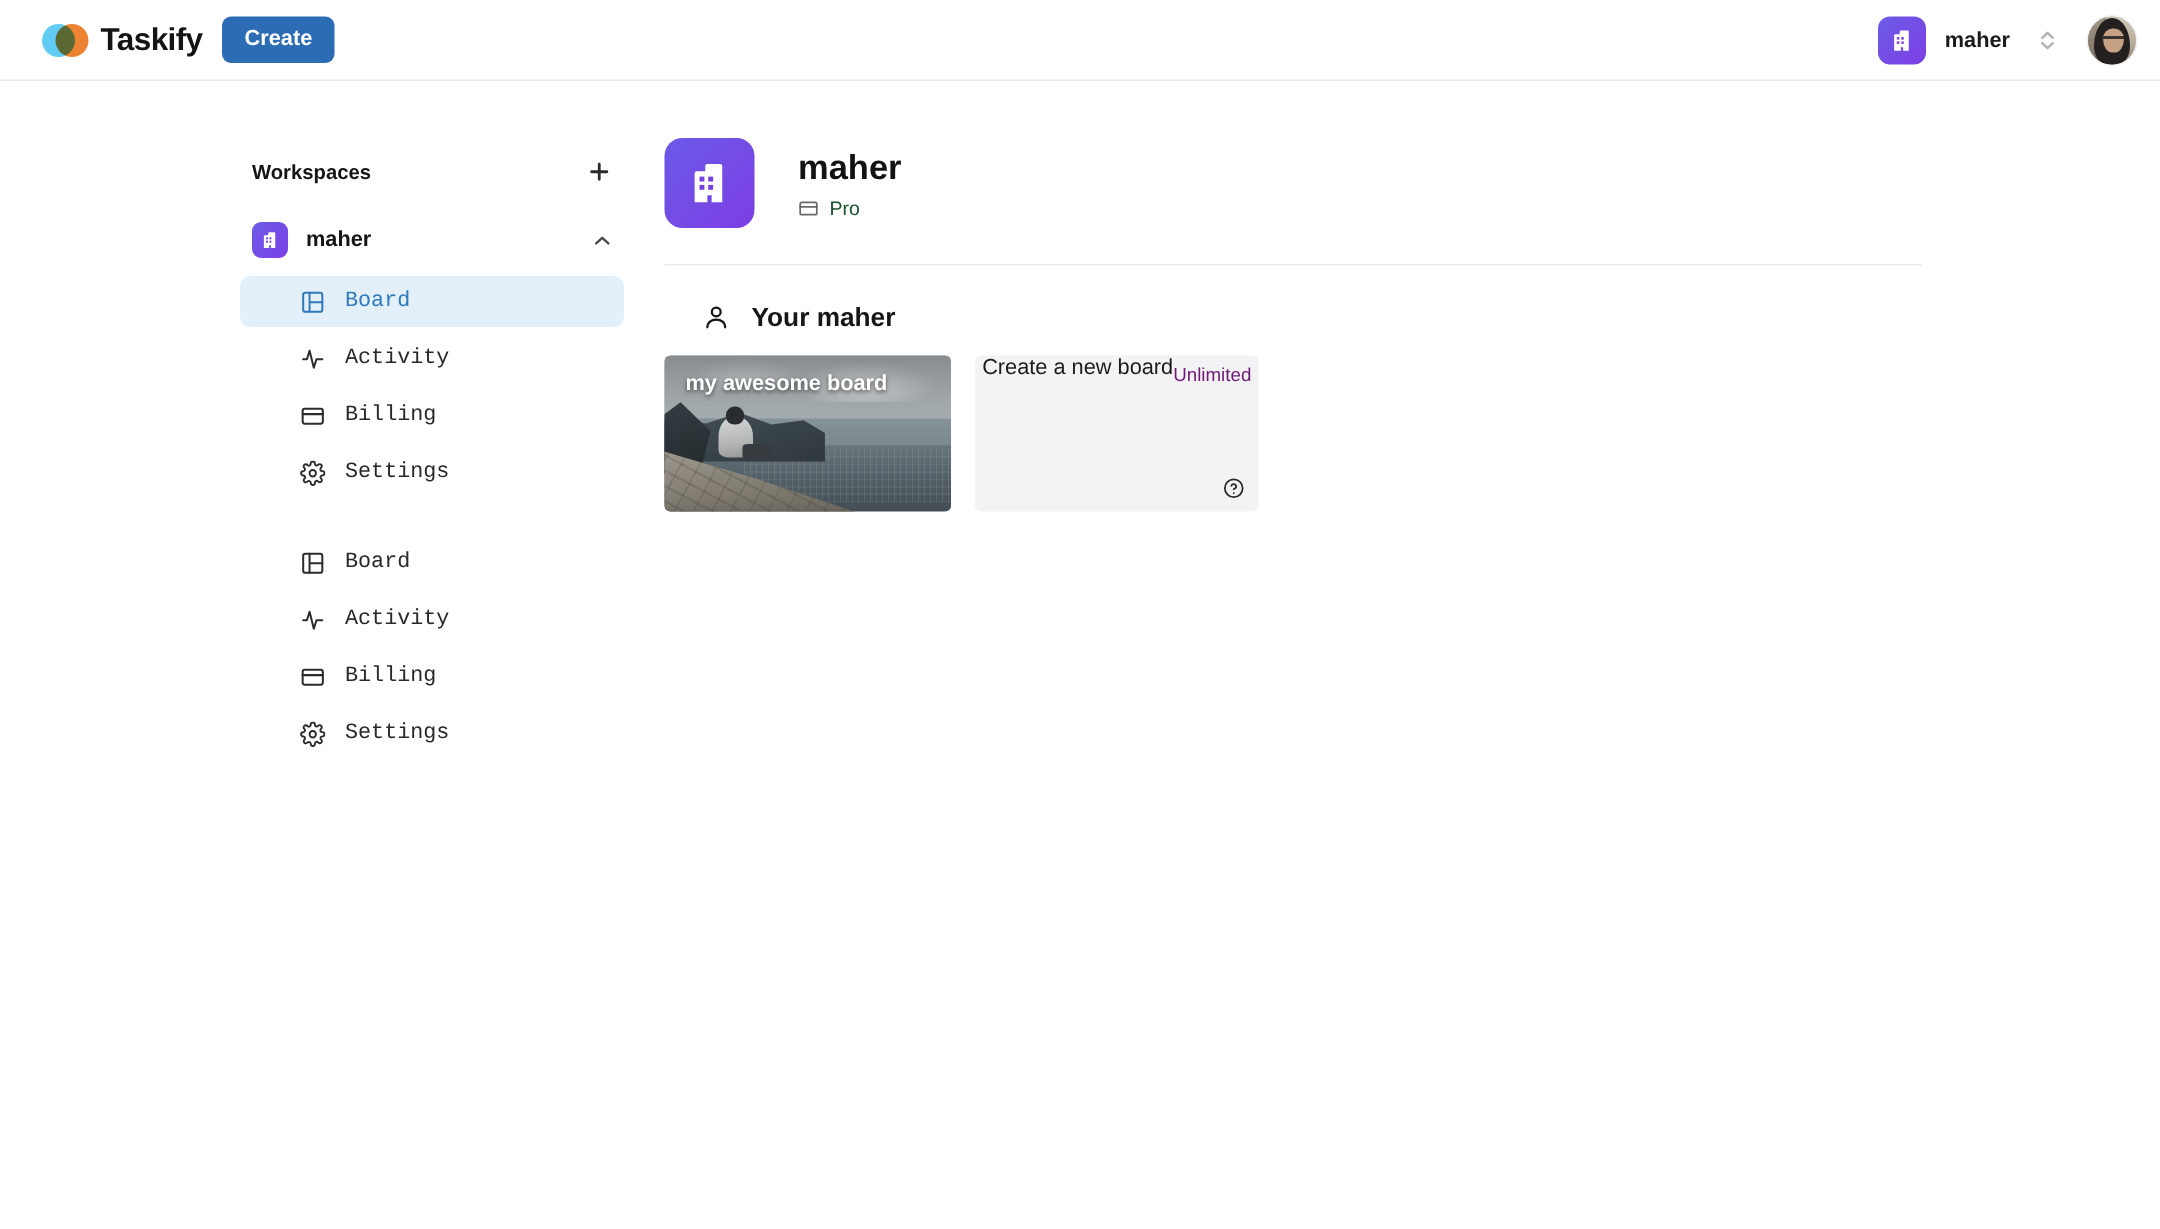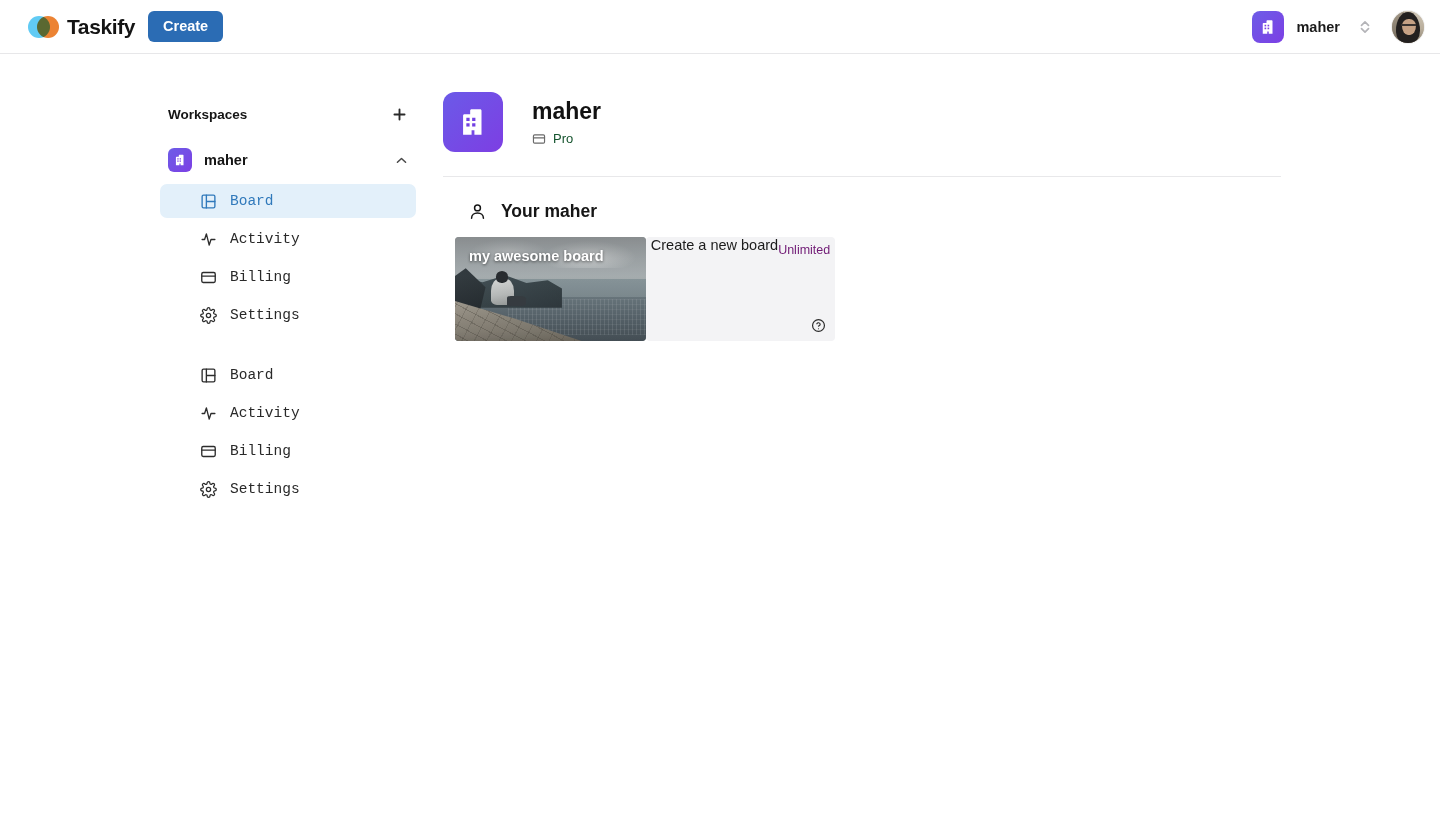--- a/index.html
+++ b/index.html
@@ -103,21 +103,21 @@
   }
   .org-header-title{ font-size:23px; font-weight:700; color:#121212; line-height:1.2; }
   .org-header-sub{ display:flex; align-items:center; gap:7px; margin-top:6px; }
   .org-header-sub span{ font-size:13px; color:#14532d; }
   .divider{ height:1px; background:#e8e8ea; width:838px; }
   .boards-head{
     display:flex; align-items:center; gap:14px;
     margin-top:24px; margin-left:25px; margin-bottom:15px;
   }
   .boards-head-text{ font-size:17.5px; font-weight:700; color:#161616; }
-  .boards-grid{ display:flex; margin-left:12px; }
+  .boards-grid{ display:flex; gap:16px; margin-left:0; }
 
   .board-card{
     width:191px; height:104px; border-radius:4px; overflow:hidden;
     position:relative; cursor:pointer; background:#8a9095;
   }
   .bc-photo{ position:absolute; inset:0; overflow:hidden; }
   .ph-sky{ position:absolute; left:0; top:0; width:100%; height:46%;
     background:linear-gradient(180deg,#c3c9cc 0%,#b9c0c3 45%,#aab2b4 100%); }
   .ph-cloud1{ position:absolute; right:6%; top:4%; width:48%; height:26%;
     background:radial-gradient(ellipse at 50% 60%, rgba(232,235,236,.95) 0%, rgba(205,211,213,0) 72%); }

